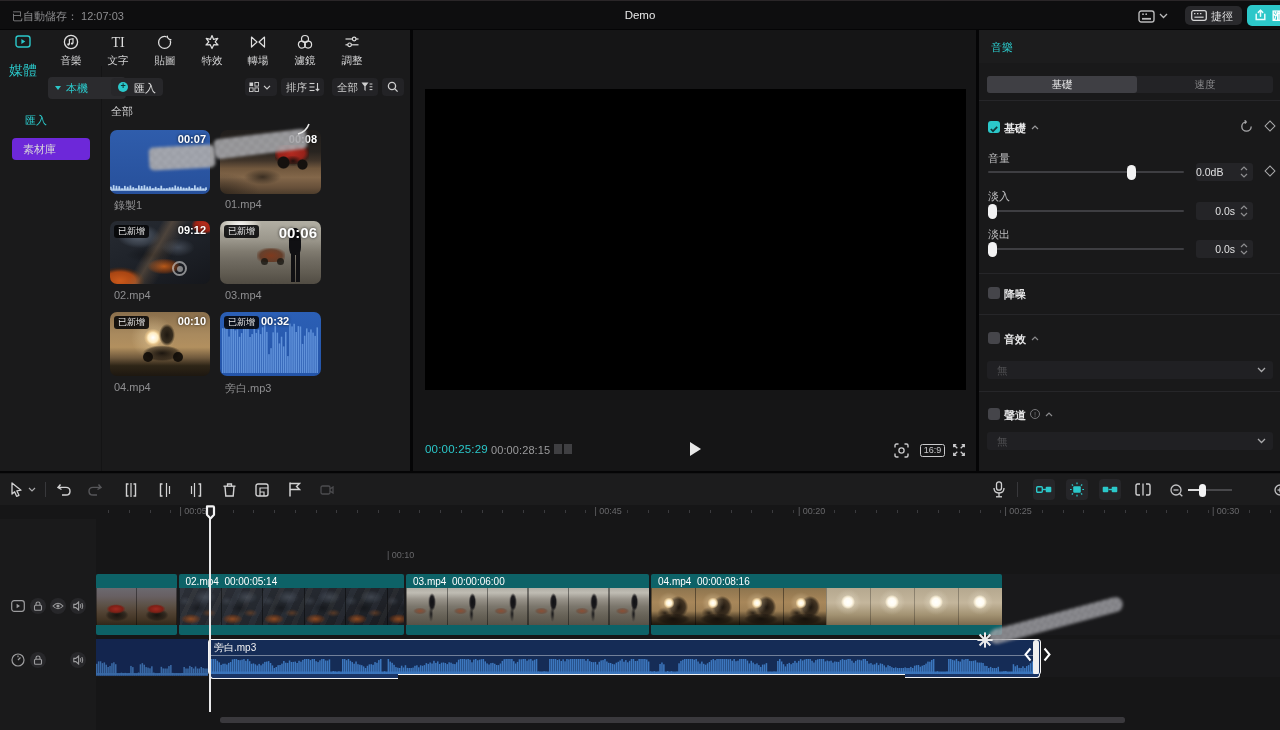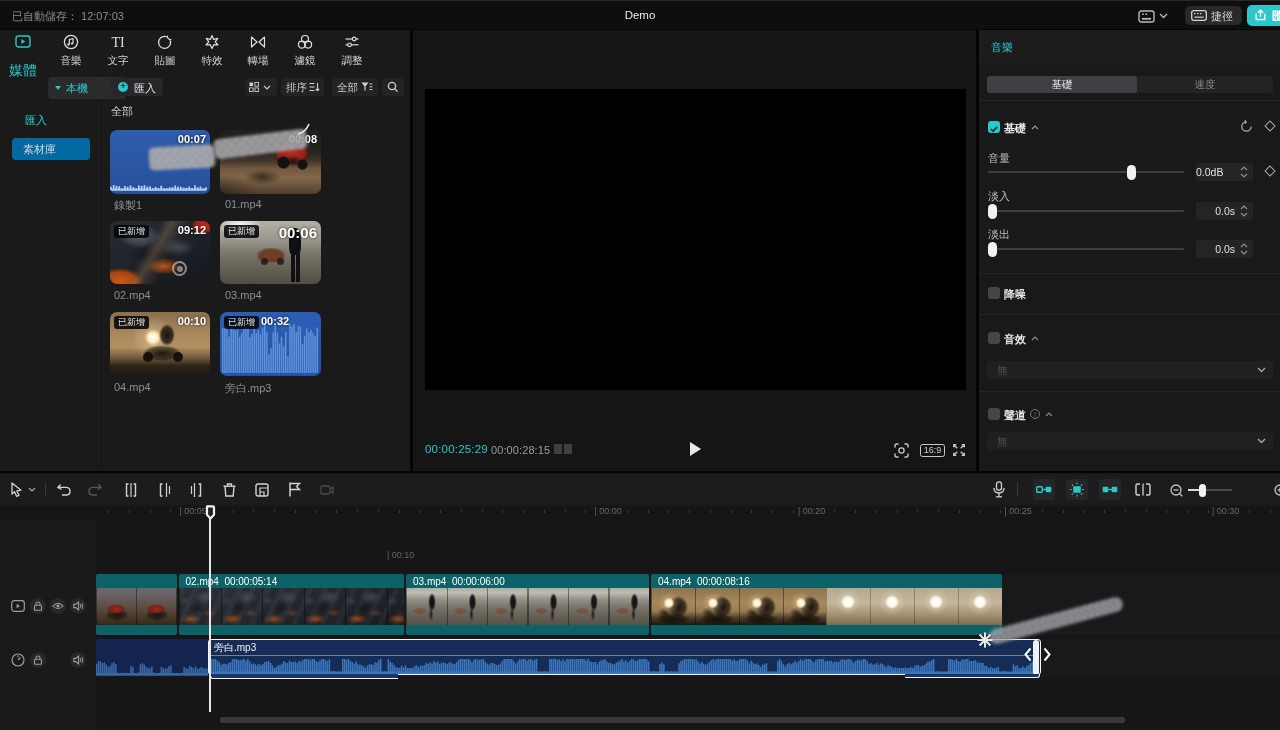--- a/index.html
+++ b/index.html
@@ -97,21 +97,21 @@
       </svg>
       <div style="font-size:10.5px;color:#d2d2d3;margin-top:0px;">調整</div></div>
 
   <div class="abs" style="left:0;top:6px;width:101px;height:405px;"></div>
   <div class="abs" style="left:101px;top:36px;width:1px;height:405px;background:#141415;"></div>
   <div class="abs" style="left:12px;top:47px;width:78px;height:22px;background:#2b2b2e;border-radius:4px;margin-left:36px;">
      <div class="abs" style="left:8px;top:8px;width:0;height:0;border-left:4px solid #2bc8ca;border-top:3px solid transparent;border-bottom:3px solid transparent;transform:rotate(90deg);"></div>
      <div class="abs" style="left:18px;top:4px;font-size:11px;color:#2bc8ca;">本機</div>
   </div>
   <div class="abs" style="left:25px;top:83px;font-size:11px;color:#2bc8ca;">匯入</div>
-  <div class="abs" style="left:12px;top:108px;width:78px;height:22px;background:#0369a1;border-radius:4px;font-family:Liberation Serif, serif;">
+  <div class="abs" style="left:12px;top:108px;width:78px;height:22px;background:#6d28d9;border-radius:4px;font-family:Liberation Serif, serif;">
      <div class="abs" style="left:11px;top:4px;font-size:11px;color:#d8d8d8;">素材庫</div>
   </div>
 
   <div class="abs" style="left:111px;top:48px;width:52px;height:18px;background:#27272a;border-radius:4px;">
     <div class="abs" style="left:7px;top:4px;width:10px;height:10px;background:#2bc8ca;border-radius:50%;"></div>
     <div class="abs" style="left:9.5px;top:3.2px;color:#0c3536;font-size:9px;font-weight:bold;">+</div>
     <div class="abs" style="left:23px;top:2.5px;font-size:11px;color:#dedede;">匯入</div>
   </div>
 
   <div class="abs" style="left:245px;top:48px;width:32px;height:18px;background:#232326;border-radius:4px;">
@@ -528,21 +528,21 @@
     <svg class="abs" style="left:1274px;top:10px;" width="13" height="13" viewBox="0 0 13 13">
       <circle cx="6" cy="6" r="5" fill="none" stroke="#c2c2c4" stroke-width="1.3"></circle>
         <line x1="3.5" y1="6" x2="8.5" y2="6" stroke="#c2c2c4" stroke-width="1.3"></line>
         <line x1="6" y1="3.5" x2="6" y2="8.5" stroke="#c2c2c4" stroke-width="1.3"></line>
     </svg>
   </div>
   <div class="abs" style="left:96px;top:32px;width:1184px;height:14px;">
       <div class="abs" style="left:12px;top:5px;width:1172px;height:3px;background:repeating-linear-gradient(90deg,#3b3b3e 0 1px,transparent 1px 20.75px);"></div>
       <div class="abs" style="left:81.5px;top:1px;font-size:9px;color:#68686b;background:#161617;padding:0 2px;">| 00:05</div>
       <div class="abs" style="left:289px;top:1px;font-size:9px;color:#68686b;background:#161617;padding:0 2px;margin-top:44px;">| 00:10</div>
-      <div class="abs" style="left:496.5px;top:1px;font-size:9px;color:#68686b;background:#161617;padding:0 2px;">| 00:00</div>
+      <div class="abs" style="left:496.5px;top:1px;font-size:9px;color:#68686b;background:#161617;padding:0 2px;">| 00:45</div>
       <div class="abs" style="left:700px;top:1px;font-size:9px;color:#68686b;background:#161617;padding:0 2px;">| 00:20</div>
       <div class="abs" style="left:906.5px;top:1px;font-size:9px;color:#68686b;background:#161617;padding:0 2px;">| 00:25</div>
       <div class="abs" style="left:1114px;top:1px;font-size:9px;color:#68686b;background:#161617;padding:0 2px;">| 00:30</div>
     </div>
 
 <div class="abs" style="left:0;top:46px;width:96px;height:211px;background:#1a1a1b;">
   <div class="abs" style="left:10px;top:79px;width:16px;height:16px;">
         <svg width="14" height="12" viewBox="0 0 14 12" style="position:absolute;left:1px;top:2px;">
           <rect x="0.7" y="0.7" width="12.6" height="10.6" rx="2.5" fill="none" stroke="#9d9d9f" stroke-width="1.2"></rect>
           <path d="M5.6 3.8 L9 6 L5.6 8.2 Z" fill="#9d9d9f"></path>

